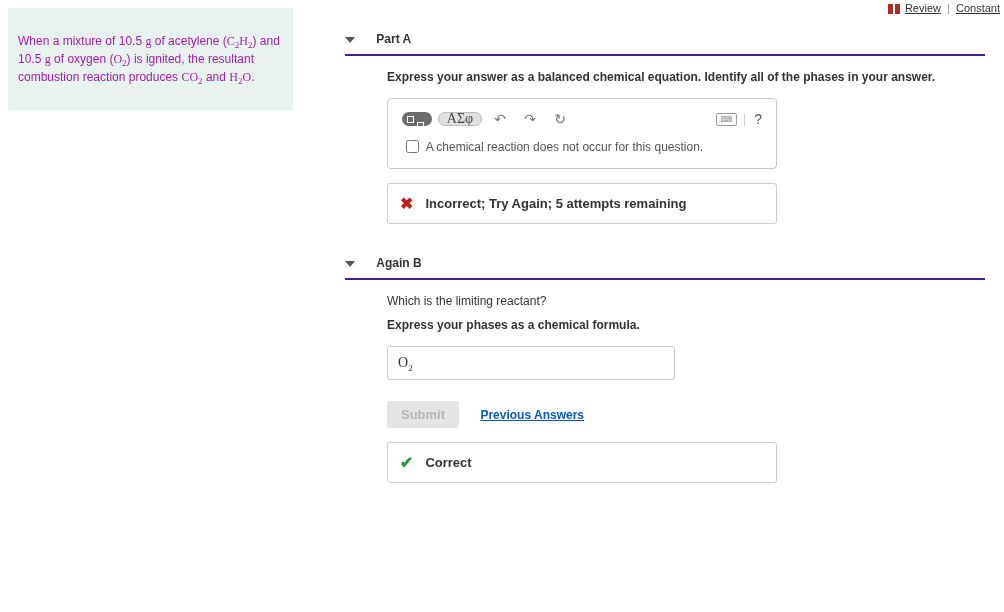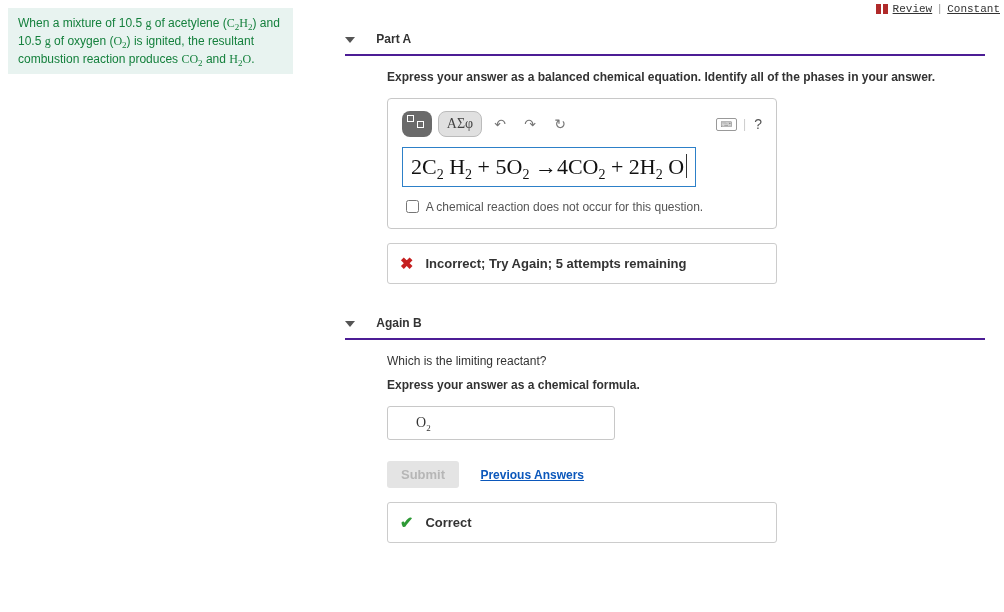--- a/index.html
+++ b/index.html
@@ -19,31 +19,31 @@
       position: absolute;
       top: 2px;
       right: 4px;
       font-size: 11px;
     }
     .top-links .icon-col {
       display: inline-block;
       margin-right: 2px;
     }
     .icon-col svg { vertical-align: -2px;}
-    .top-links a { color: #333; text-decoration: underline; font-family: Liberation Mono, monospace; }
+    .top-links a { color: #333; text-decoration: underline; }
     .divider { color: #999; margin: 0 3px; }
     .sidebar {
       width: 305px;
       padding: 8px 12px 8px 8px;
     }
     .problem-box {
       background: #e8f3f0;
-      padding: 6px 10px;
-      font-size: 12px;
-      color: #15803d;
+      padding: 24px 10px;
+      font-size: 12px;
+      color: #a21caf;
       line-height: 1.5;
     }
     .problem-box .fml { font-family: 'Times New Roman', serif; }
     sub { font-size: 9px; vertical-align: sub; line-height: 0;}
     .main {
       margin-left: 40px;
       margin-right: 12px;
       width: 640px;
       padding-top: 20px;
     }
@@ -73,21 +73,21 @@
       width: 390px;
       background: #fff;
     }
     .toolbar {
       display: flex;
       align-items: center;
       gap: 6px;
       margin-bottom: 10px;
     }
     .tb-btn {
-      height: 26px;
+      height: 14px;
       border-radius: 8px;
       display: inline-flex;
       align-items: center;
       justify-content: center;
       padding: 0 6px;
       font-family: 'Times New Roman', serif;
     }
     .tb-format {
       background: #6a6a6a;
       color: #fff;
@@ -169,24 +169,24 @@
       margin-top: 14px;
       width: 390px;
       font-size: 13px;
       display: flex;
       align-items: center;
     }
     .fb-x { color: #c52020; font-size: 16px; font-weight: bold; margin-right: 12px; }
     .fb-check { color: #2e9a36; font-size: 16px; font-weight: bold; margin-right: 12px; }
     .fb-text { font-weight: bold; }
     .answer-input {
-      width: 228px;
+      width: 288px;
       border: 1px solid #c8c8c8;
       border-radius: 3px;
-      padding: 8px 28px;
+      padding: 8px 10px;
       font-family: 'Times New Roman', serif;
       font-size: 14px;
       margin-bottom: 21px;
     }
   </style>
 </head>
 <body>
 
 <div class="page">
 
@@ -225,21 +225,20 @@
           </div>
           <div class="tb-btn tb-greek">ΑΣφ</div>
           <span class="tb-icon">↶</span>
           <span class="tb-icon">↷</span>
           <span class="tb-icon">↻</span>
           <span style="flex:1"></span>
           <span class="tb-kbd">⌨</span>
           <span class="tb-sep">|</span>
           <span class="tb-q">?</span>
         </div>
-        <div class="equation-input">2C<span class="eq-sub">2</span> H<span class="eq-sub">2</span>  + 5O<span class="eq-sub">2</span> →4CO<span class="eq-sub">2</span>  + 2H<span class="eq-sub">2</span> O<span class="caret-line"></span></div>
         <div class="nooccur">
           <label>
             <input type="checkbox" style="">
             <span>A chemical reaction does not occur for this question.</span>
           </label>
         </div>
       </div>
 
 
       <div class="feedback-box">
@@ -247,21 +246,21 @@
         <span class="fb-text">Incorrect; Try Again; 5 attempts remaining</span>
       </div>
     </div>
 
     <div class="part-header">
       <span class="arrow-down"></span>
       <span class="part-title">Again B</span>
     </div>
     <div class="part-body">
       <div class="prompt">Which is the limiting reactant?</div>
-      <div class="hint-bold">Express your answer as a chemical formula.</div>
+      <div class="hint-bold">Express your phases as a chemical formula.</div>
 
       <div class="answer-input">O<sub>2</sub></div>
 
       <div class="actions">
         <button class="btn-submit" disabled="">Submit</button>
         <a class="link" href="#">Previous Answers</a>
       </div>
 
       <div class="feedback-box">
         <span class="fb-check">✔</span>

